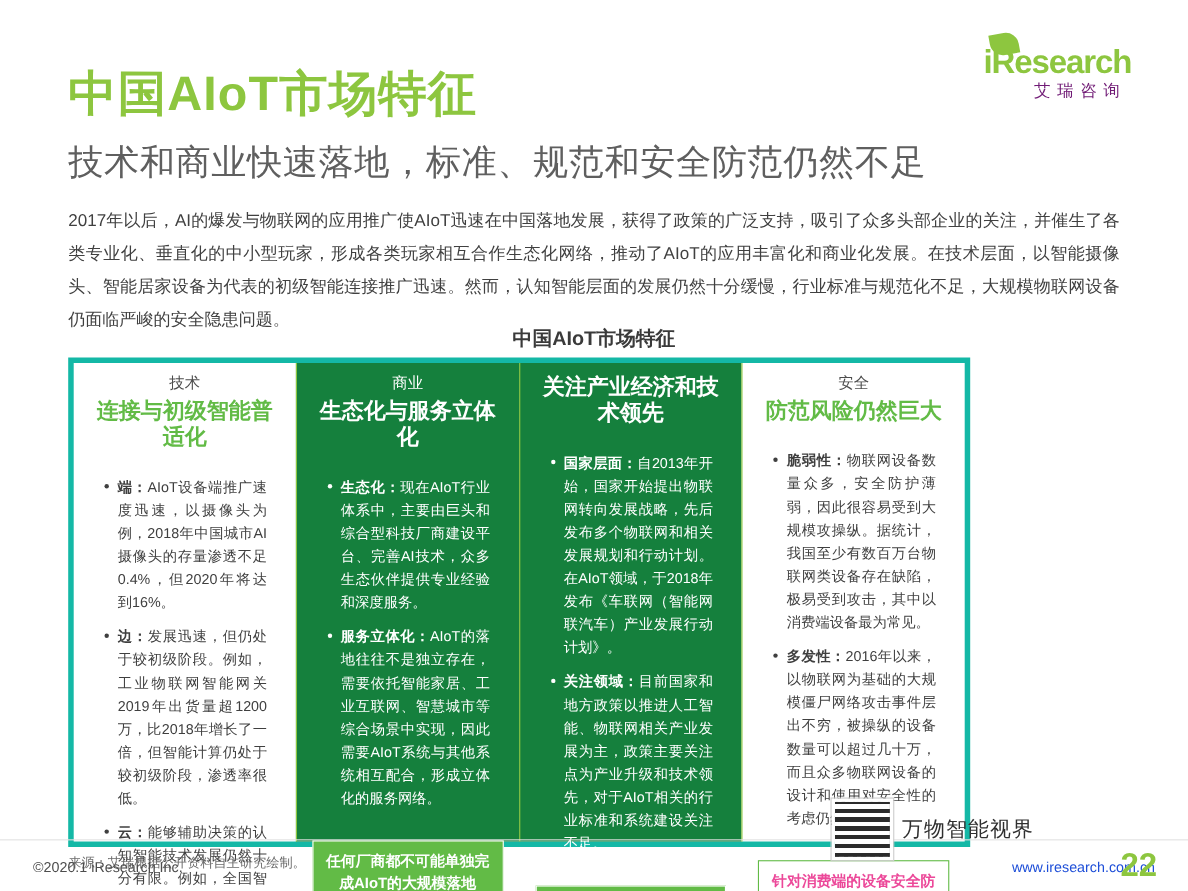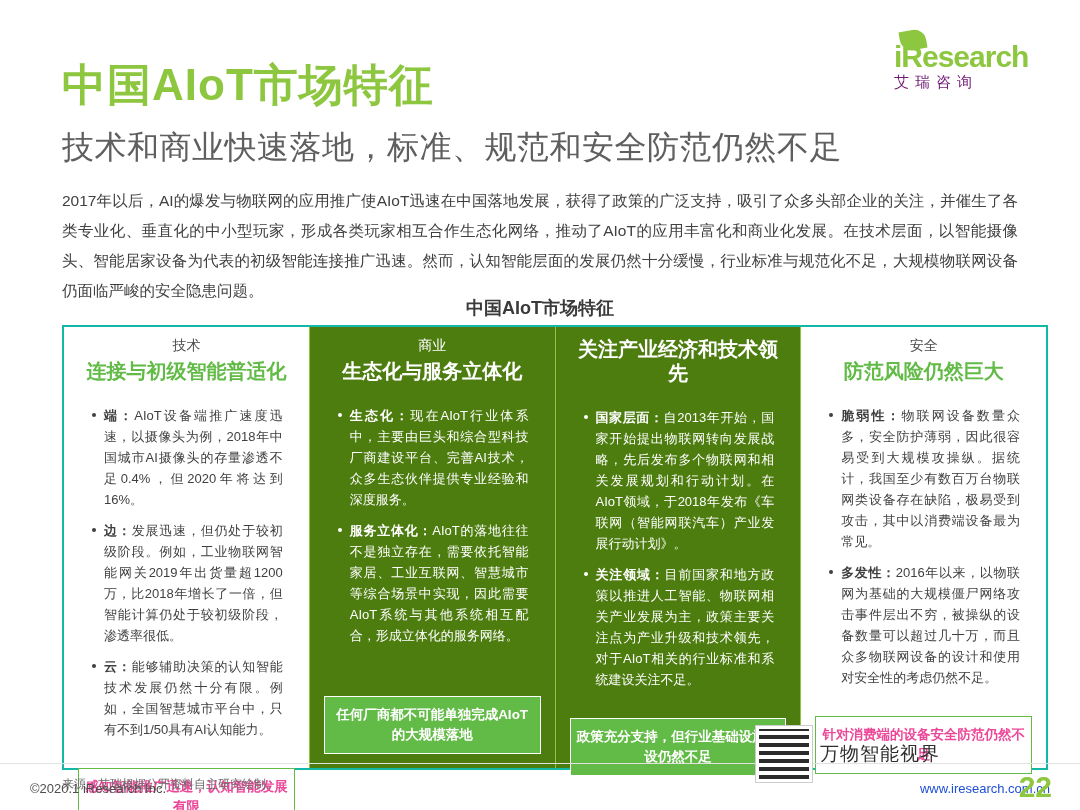--- a/index.html
+++ b/index.html
@@ -5,21 +5,21 @@
   html,body{margin:0;padding:0;}
   body{
     width:1080px;height:810px;background:#ffffff;
     font-family:"Liberation Sans","DejaVu Sans",sans-serif;
     color:#333;overflow:hidden;position:relative;
   }
   .page{position:relative;width:1080px;height:810px;}
 
   
   .logo{
-    position:absolute;right:56px;top:42px;width:130px;text-align:left;
+    position:absolute;right:56px;top:42px;width:130px;text-align:right;
   }
   .logo-main{font-size:30px;font-weight:bold;color:#8dc63f;letter-spacing:-1px;line-height:1;}
   .logo-sub{font-size:15px;color:#701a75;letter-spacing:6px;margin-top:1px;}
   .logo-leaf{
     position:absolute;left:6px;top:-12px;width:26px;height:20px;
     background:#8dc63f;border-radius:0 12px 0 12px;transform:rotate(-10deg);
   }
 
   h1.title{
     position:absolute;left:62px;top:56px;margin:0;
@@ -35,29 +35,29 @@
     font-size:15.5px;line-height:30px;color:#404040;text-align:justify;
   }
 
   .chart-title{
     position:absolute;left:0;right:0;top:296px;text-align:center;
     font-size:18px;font-weight:bold;color:#3a3a3a;
   }
 
   
   .table{
-    position:absolute;left:62px;top:325px;width:986px;height:445px;
-    border:2px solid #14b8a6;box-sizing:border-box;display:flex;
+    position:absolute;left:62px;top:325px;width:820px;height:445px;
+    border:5px solid #14b8a6;box-sizing:border-box;display:flex;
   }
   .col{
     flex:1;position:relative;padding:10px 14px 0 14px;box-sizing:border-box;
     display:flex;flex-direction:column;
   }
   .col + .col{border-left:1px solid #8dc63f;}
-  .col.green{background:#4d7c0f;}
+  .col.green{background:#15803d;}
   .col-cat{
     text-align:center;font-size:14px;color:#4d4d4d;margin-bottom:4px;
   }
   .col.green .col-cat{color:#ffffff;}
   .col-head{
     text-align:center;font-size:20px;font-weight:bold;color:#62bb46;
     margin-bottom:10px;line-height:1.2;
   }
   .col.green .col-head{color:#ffffff;}
 

